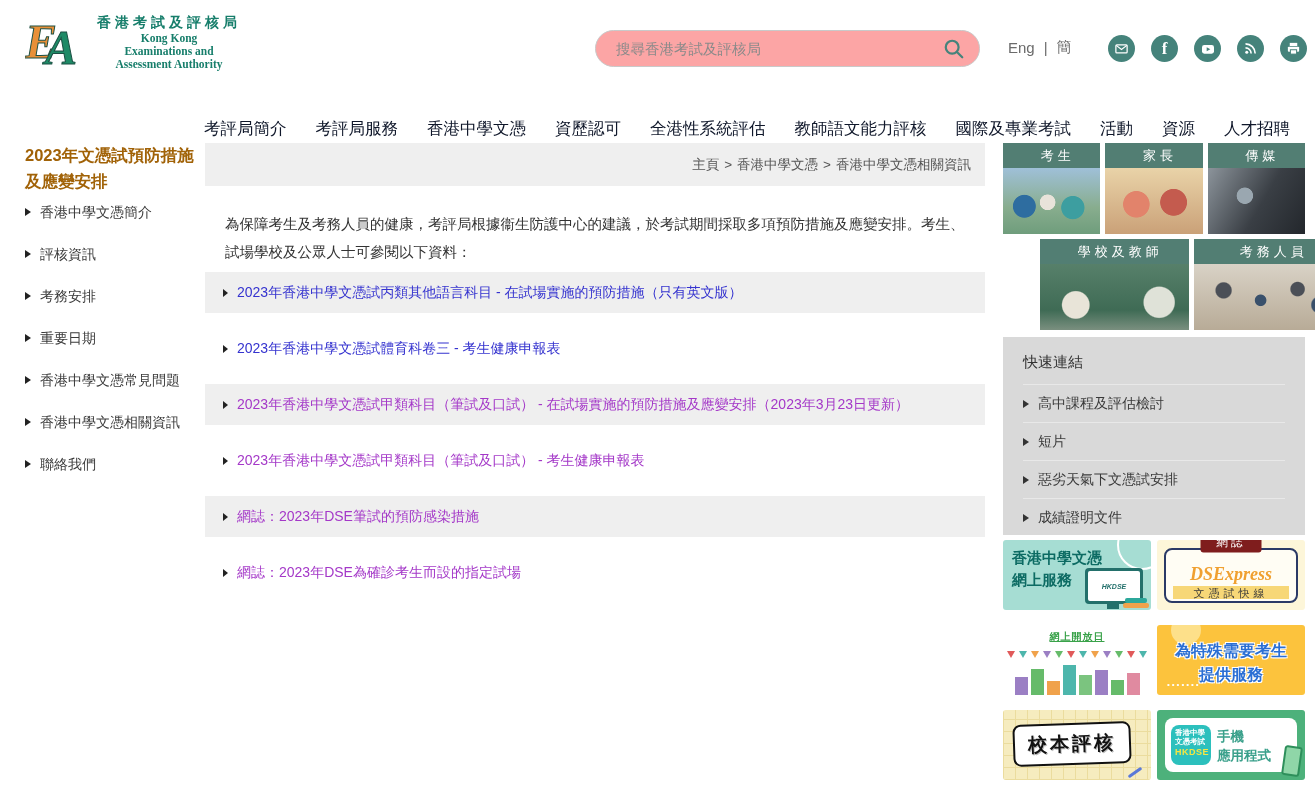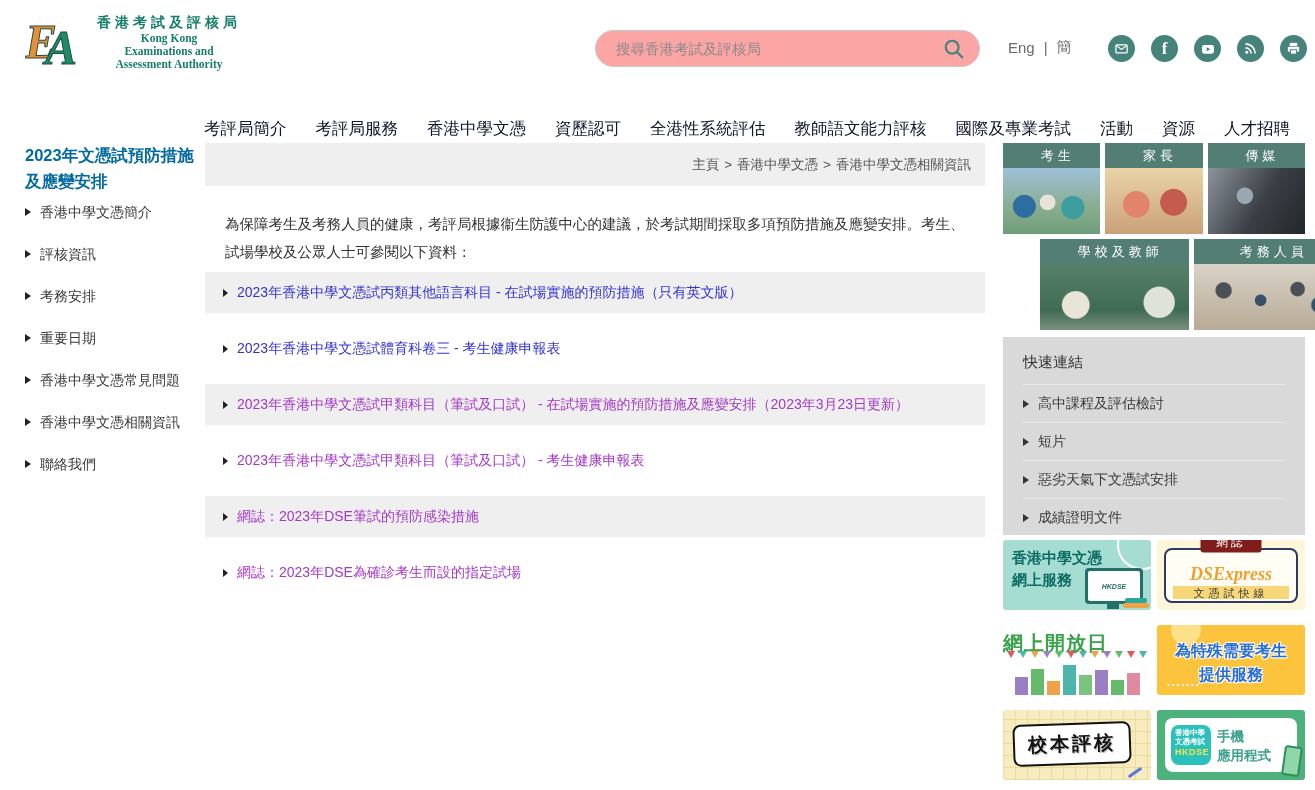--- a/index.html
+++ b/index.html
@@ -27,21 +27,21 @@
   .soc { width:27px; height:27px; border-radius:50%; background:#45837B; display:flex; align-items:center;
     justify-content:center; cursor:pointer; border:none; }
   .soc .fb { color:#fff; font-family:"Liberation Serif",serif; font-weight:bold; font-size:17px; line-height:1; }
 
   .nav { position:absolute; left:240px; top:86px; width:1050px; display:flex; justify-content:flex-end; gap:29px; }
   .nav-item { font-size:16.5px; color:#0f172a; padding-bottom:9px; cursor:pointer; white-space:nowrap;margin-top:32px; }
   .nav-item.active { border-bottom:4px solid #3B7168; }
 
   
   .side-title { position:absolute; left:25px; top:143px; width:178px; font-size:16.5px; font-weight:bold;
-    color:#0369a1; line-height:1.55; }
+    color:#a16207; line-height:1.55; }
   .side-menu { position:absolute; left:25px; top:203px; width:180px; list-style:none; }
   .side-menu li { display:flex; align-items:center; gap:9px; margin-bottom:24px; font-size:14px; color:#3a3a3a;
     line-height:18px; cursor:pointer; }
   .tri { width:0; height:0; border-left:6px solid #222; border-top:4px solid transparent;
     border-bottom:4px solid transparent; flex:0 0 auto; }
 
   
   .crumb-bar { position:absolute; left:205px; top:143px; width:780px; height:43px; background:#EFEFEF;
     display:flex; align-items:center; justify-content:flex-end; padding-right:14px; font-size:13.5px; color:#555; gap:5px; }
   .crumb-bar a { color:#555; text-decoration:none; cursor:pointer; }
@@ -116,22 +116,22 @@
   .bn-dsex { background:#FDF6D9; }
   .bn-dsex .frame { position:absolute; inset:8px 7px 7px 7px; background:#FFFDF4; border:2px solid #2B3A66; border-radius:8px; }
   .bn-dsex .badge { position:absolute; top:1px; left:50%; transform:translate(-50%,-40%); background:#7f1d1d;
     color:#fff; font-size:11.5px; letter-spacing:3px; padding:2px 16px; border-radius:3px; }
   .bn-dsex .title { position:absolute; top:24px; width:100%; text-align:center; font-family:"Liberation Serif",serif;
     font-style:italic; font-weight:bold; font-size:18px; color:#F0A030; }
   .bn-dsex .band { position:absolute; left:16px; right:16px; bottom:11px; background:#F7D777; height:13px; }
   .bn-dsex .sub { position:absolute; bottom:9px; width:100%; text-align:center; font-size:11px; letter-spacing:4px; color:#3a3a3a; }
 
   .bn-openday { background:#fff; }
-  .bn-openday .title { position:absolute; top:5px; width:100%; font-size:20px;
-    font-weight:bold; color:#3AA24A; letter-spacing:1px; }
+  .bn-openday .title { position:absolute; top:5px; width:100%; text-align:center; font-size:10px;
+    font-weight:bold; color:#3AA24A; letter-spacing:1px;text-decoration:underline; }
   .bunting { position:absolute; top:26px; left:4px; right:4px; height:8px; display:flex; gap:4px; }
   .bunting i { width:0; height:0; border-left:4px solid transparent; border-right:4px solid transparent; }
   .city { position:absolute; bottom:0; left:10px; right:10px; height:32px; display:flex; align-items:flex-end;
     justify-content:center; gap:3px; }
   .city i { display:block; width:13px; }
 
   .bn-special { background:#FCC33D; }
   .bn-special .sun { position:absolute; left:14px; top:-10px; width:30px; height:30px; border-radius:50%; background:#FDE08A; }
   .bn-special .txt { position:absolute; top:14px; width:100%; text-align:center; font-size:16px; font-weight:bold;
     color:#2B6FD4; line-height:1.5;

